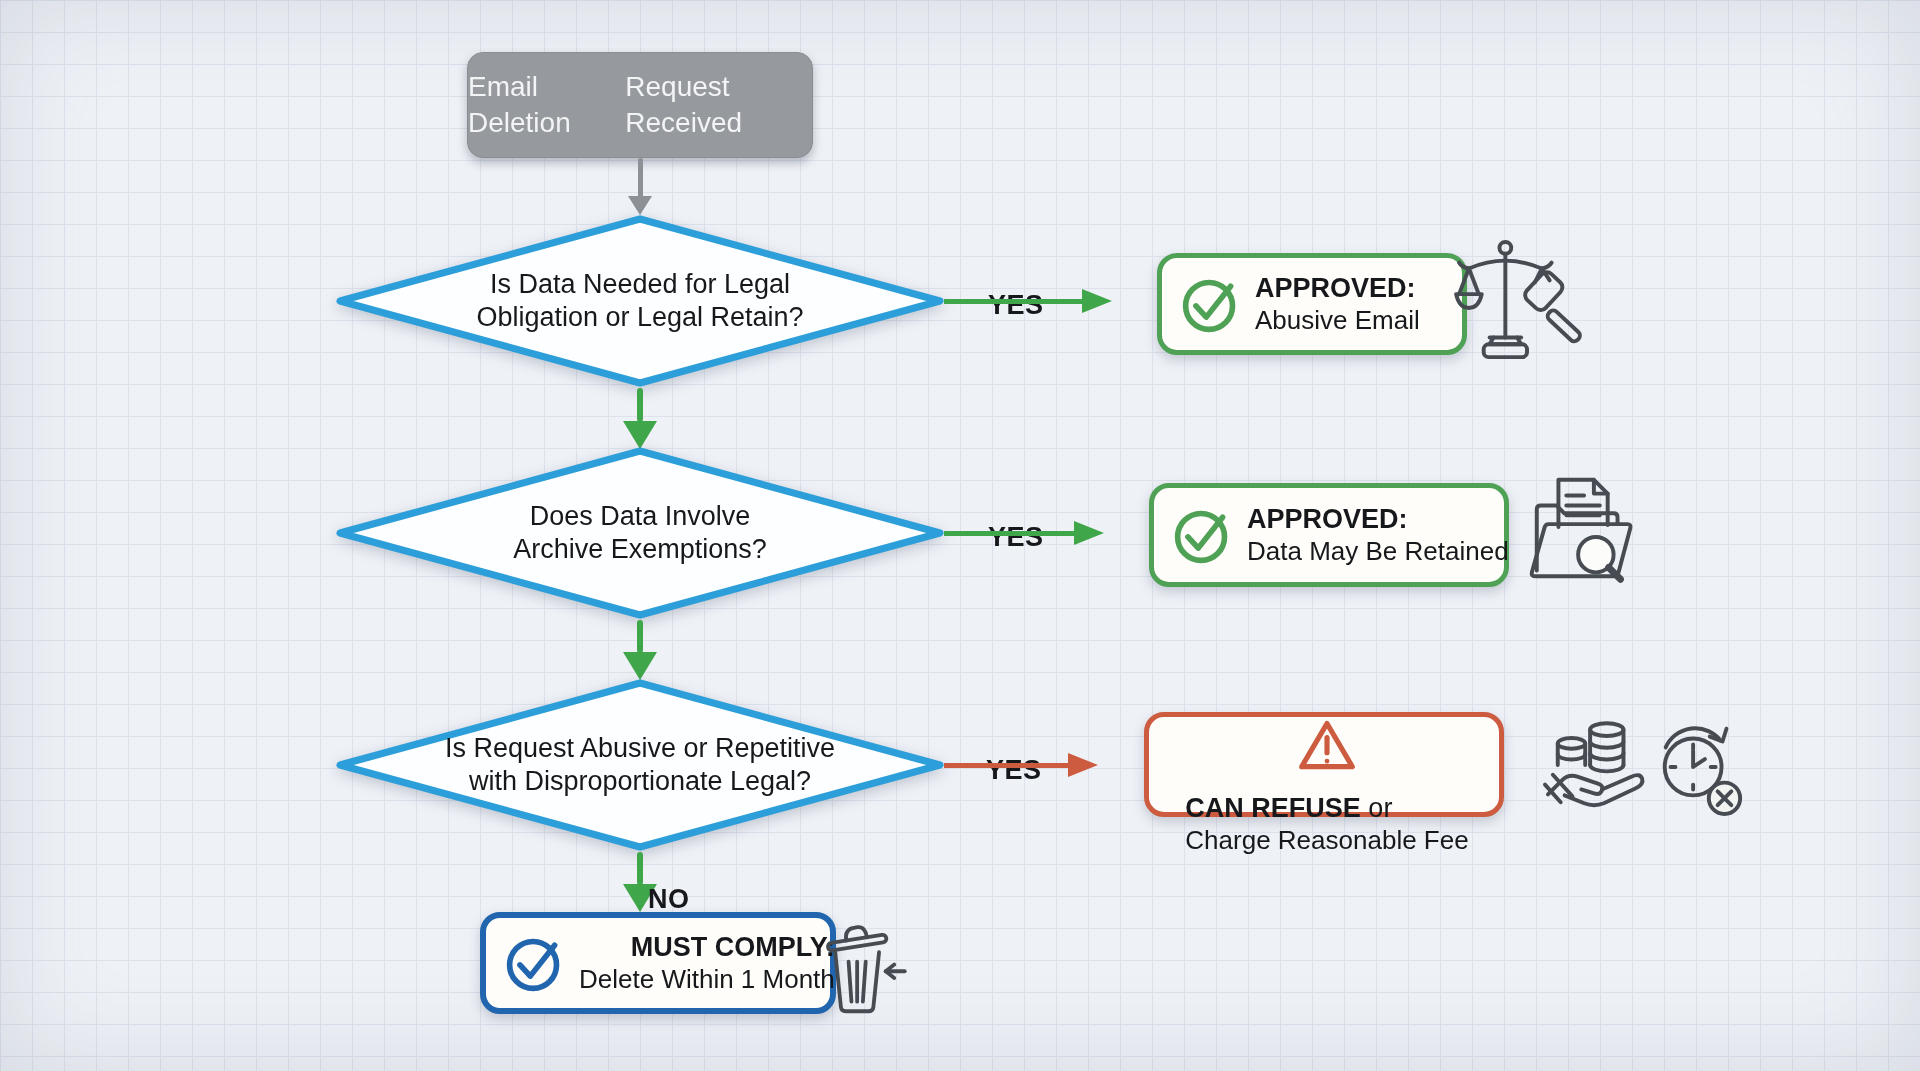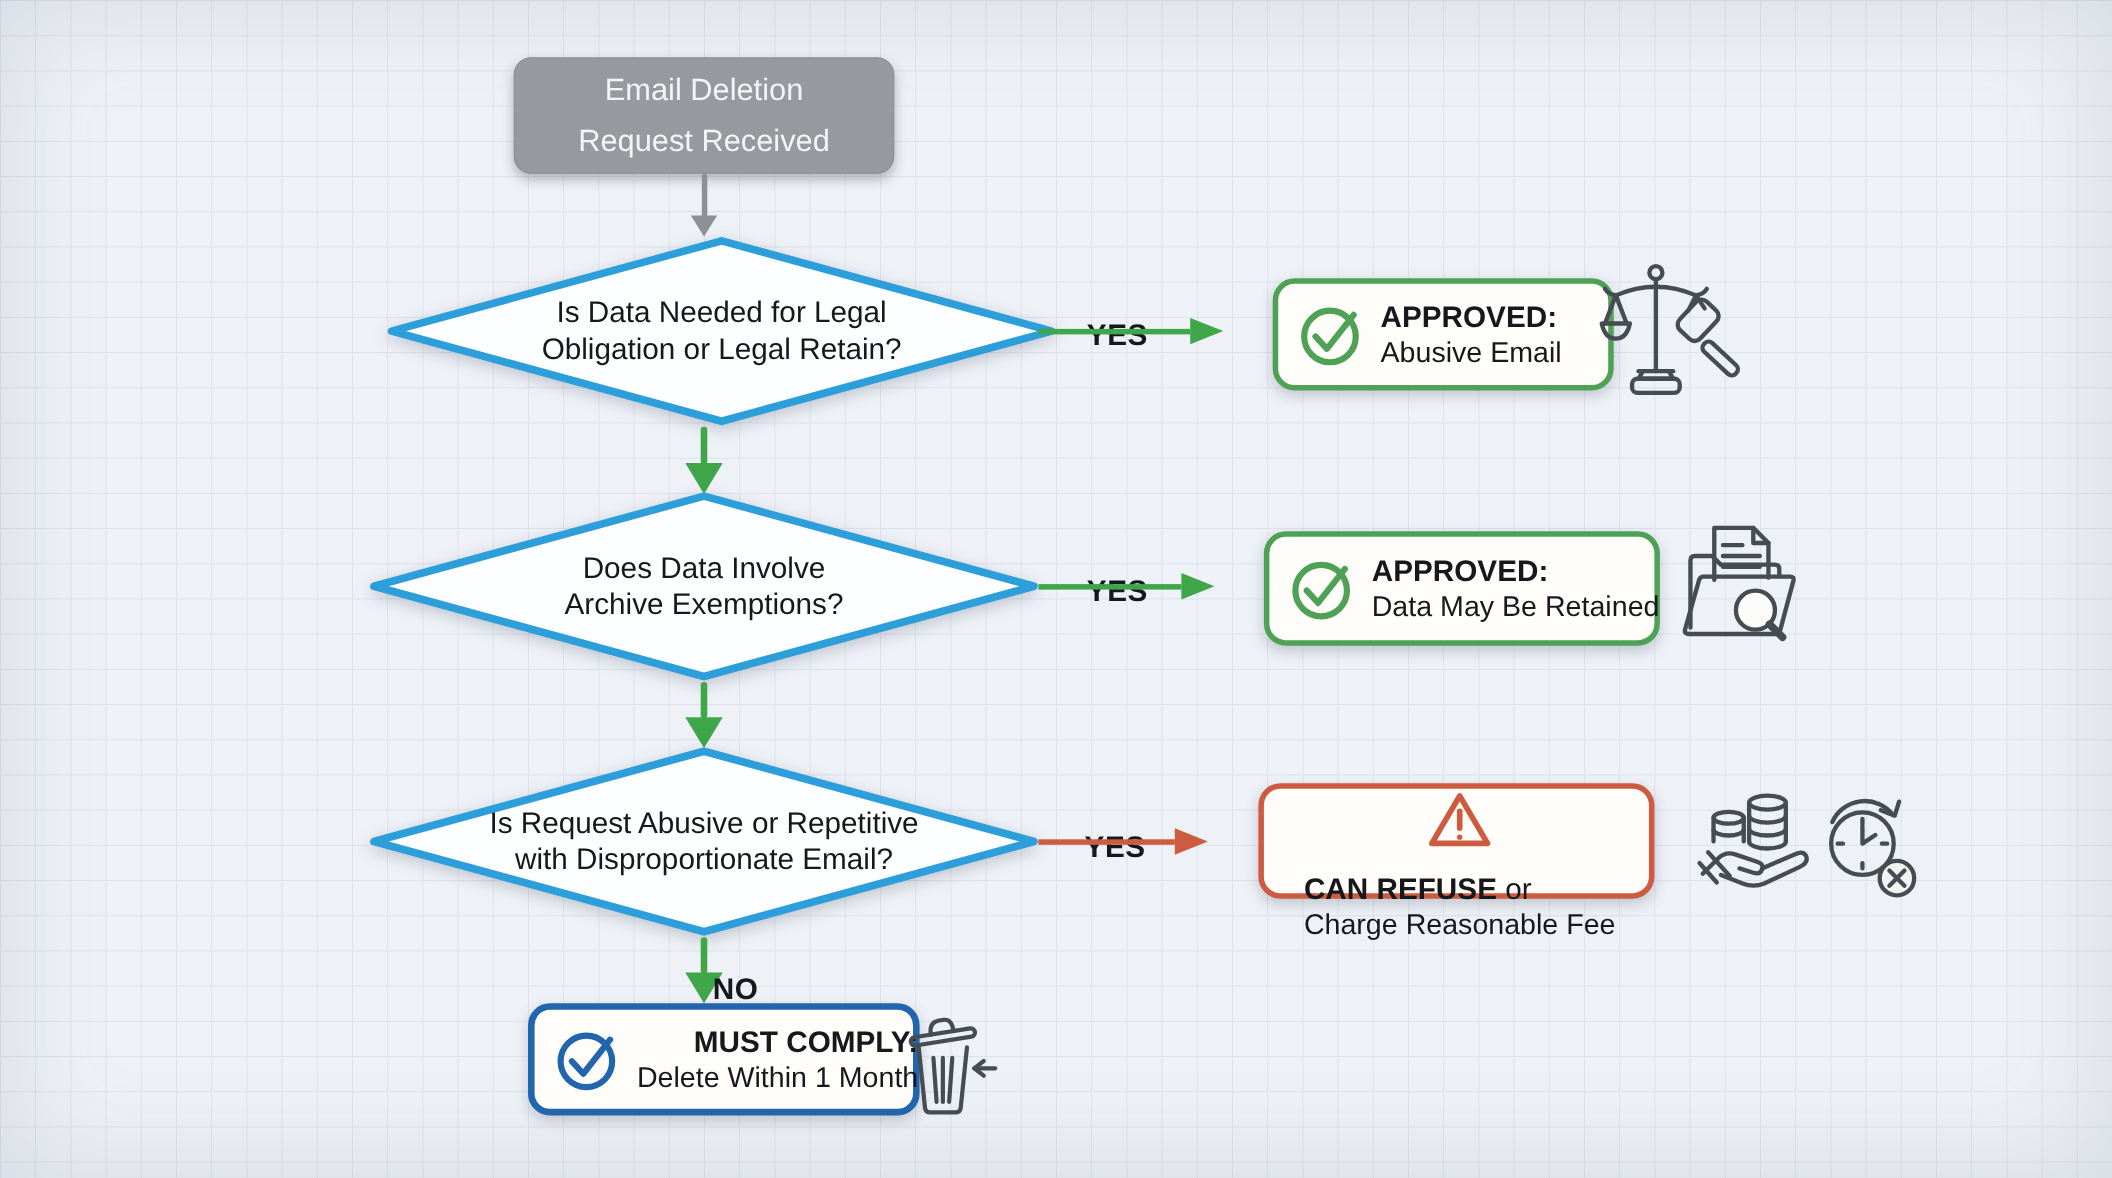--- a/index.html
+++ b/index.html
@@ -15,21 +15,21 @@
     background-size:32px 32px;
     box-shadow: inset 0 0 100px rgba(100,110,135,.18);
   }
   .abs{ position:absolute; }
 
   
   .start{
     left:467px; top:52px; width:346px; height:106px;
     background:var(--gray-node,#96999d);
     border:1px solid #8a8d91; border-radius:16px;
-    display:flex; flex-direction:column; align-items:center; justify-content:center;
+    display:flex; flex-direction:row; align-items:center; justify-content:center;
     color:#f3f4f6; font-size:28px; line-height:36px;
     box-shadow:0 5px 10px rgba(70,78,95,.35);
     gap:10px;
   }
 
   
   .vline{ width:6px; border-radius:3px; background:var(--green-arrow,#3fa649); }
   .vline.gray{ width:5px; background:#8d9094; }
   .head-down{ width:0; height:0;
     border-left:17px solid transparent; border-right:17px solid transparent;
@@ -87,21 +87,21 @@
 <div id="canvas">
 
   <div class="abs start">
     <span>Email Deletion</span>
     <span>Request Received</span>
   </div>
 
   <div class="abs vline gray" style="left:638px;top:158px;height:40px"></div>
   <div class="abs head-down gray" style="left:628px;top:196px"></div>
 
-  <div class="abs diamond" style="left:352px;top:215px">
+  <div class="abs diamond" style="left:336px;top:215px">
     <svg viewBox="0 0 608 172">
         <polygon points="304,4 604,86 304,168 4,86"></polygon>
       </svg>
     <div class="dtext">
       <span>Is Data Needed for Legal</span>
       <span>Obligation or Legal Retain?</span>
     </div>
   </div>
 
   <div class="abs vline" style="left:637px;top:388px;height:34px"></div>
@@ -119,21 +119,21 @@
 
   <div class="abs vline" style="left:637px;top:620px;height:33px"></div>
   <div class="abs head-down" style="left:623px;top:652px"></div>
 
   <div class="abs diamond" style="left:336px;top:679px">
     <svg viewBox="0 0 608 172">
         <polygon points="304,4 604,86 304,168 4,86"></polygon>
       </svg>
     <div class="dtext">
       <span>Is Request Abusive or Repetitive</span>
-      <span>with Disproportionate Email?</span>
+      <span>with Disproportionate Legal?</span>
     </div>
   </div>
 
   <div class="abs vline" style="left:637px;top:852px;height:33px"></div>
   <div class="abs head-down" style="left:623px;top:884px"></div>
   <div class="abs blabel" style="left:648px;top:856px">NO</div>
 
   <div class="abs blabel" style="left:988px;top:262px">YES</div>
   <div class="abs hline" style="left:944px;top:299px;width:138px"></div>
   <div class="abs head-right" style="left:1082px;top:289px"></div>

